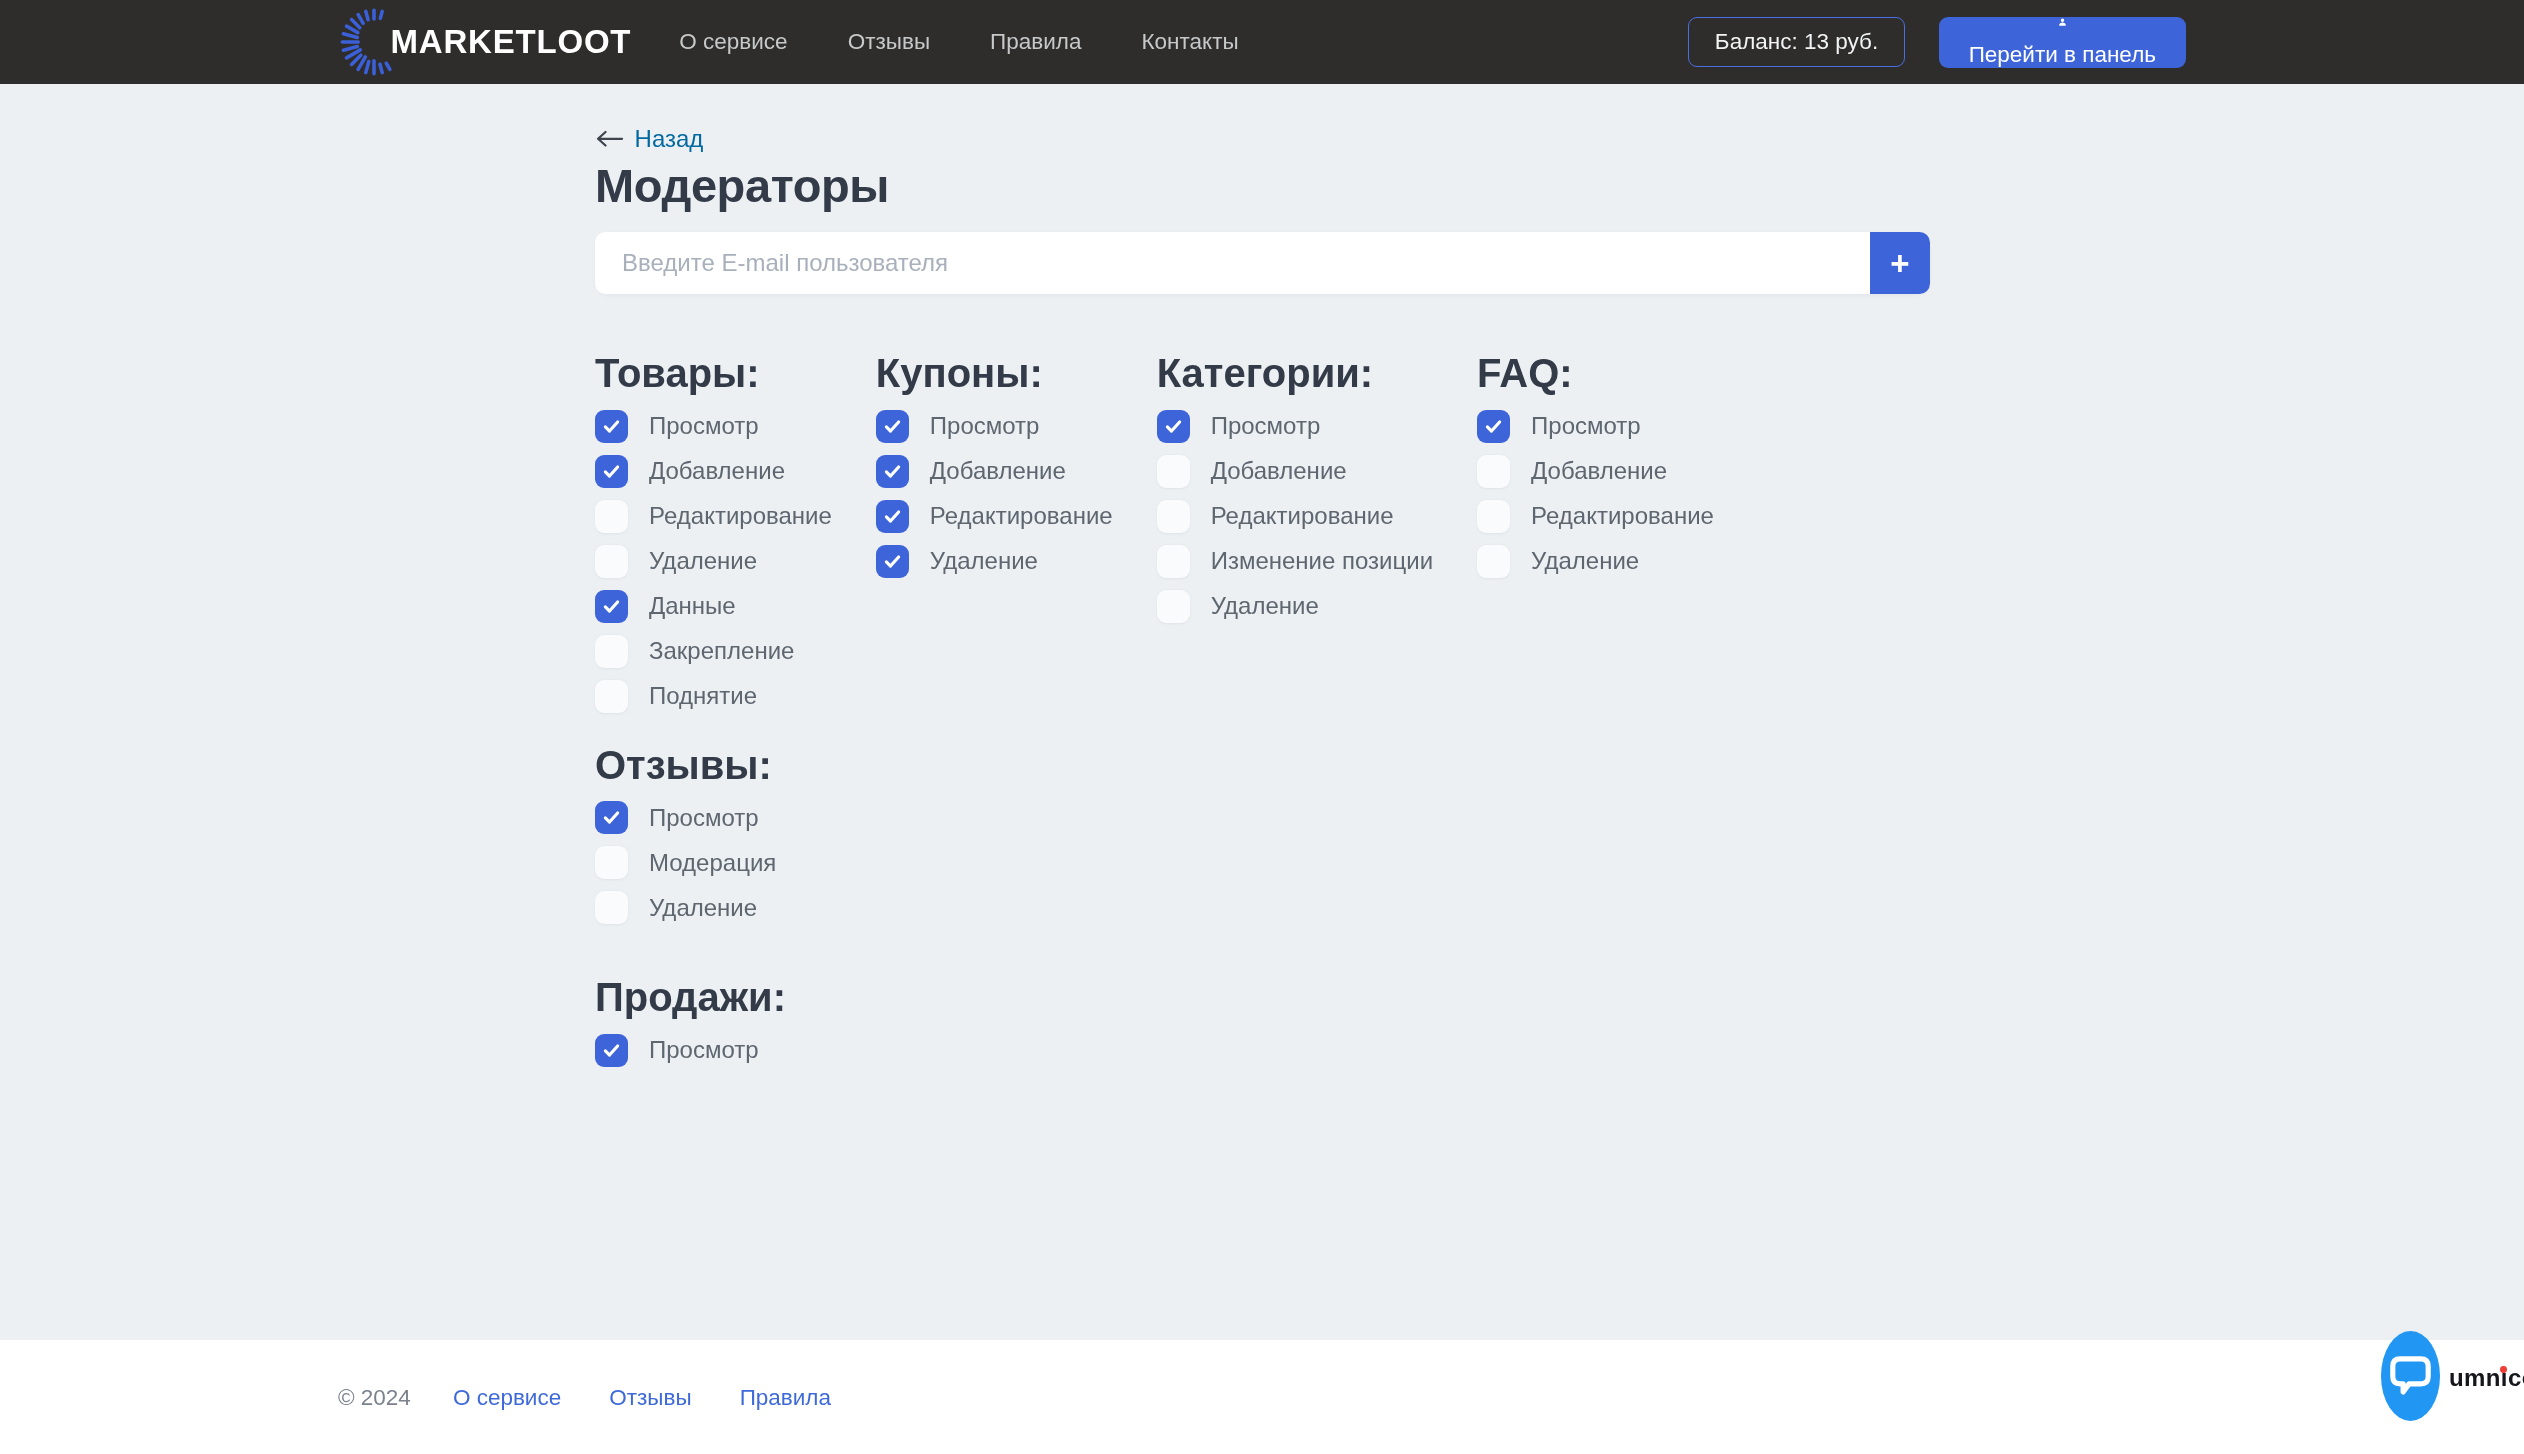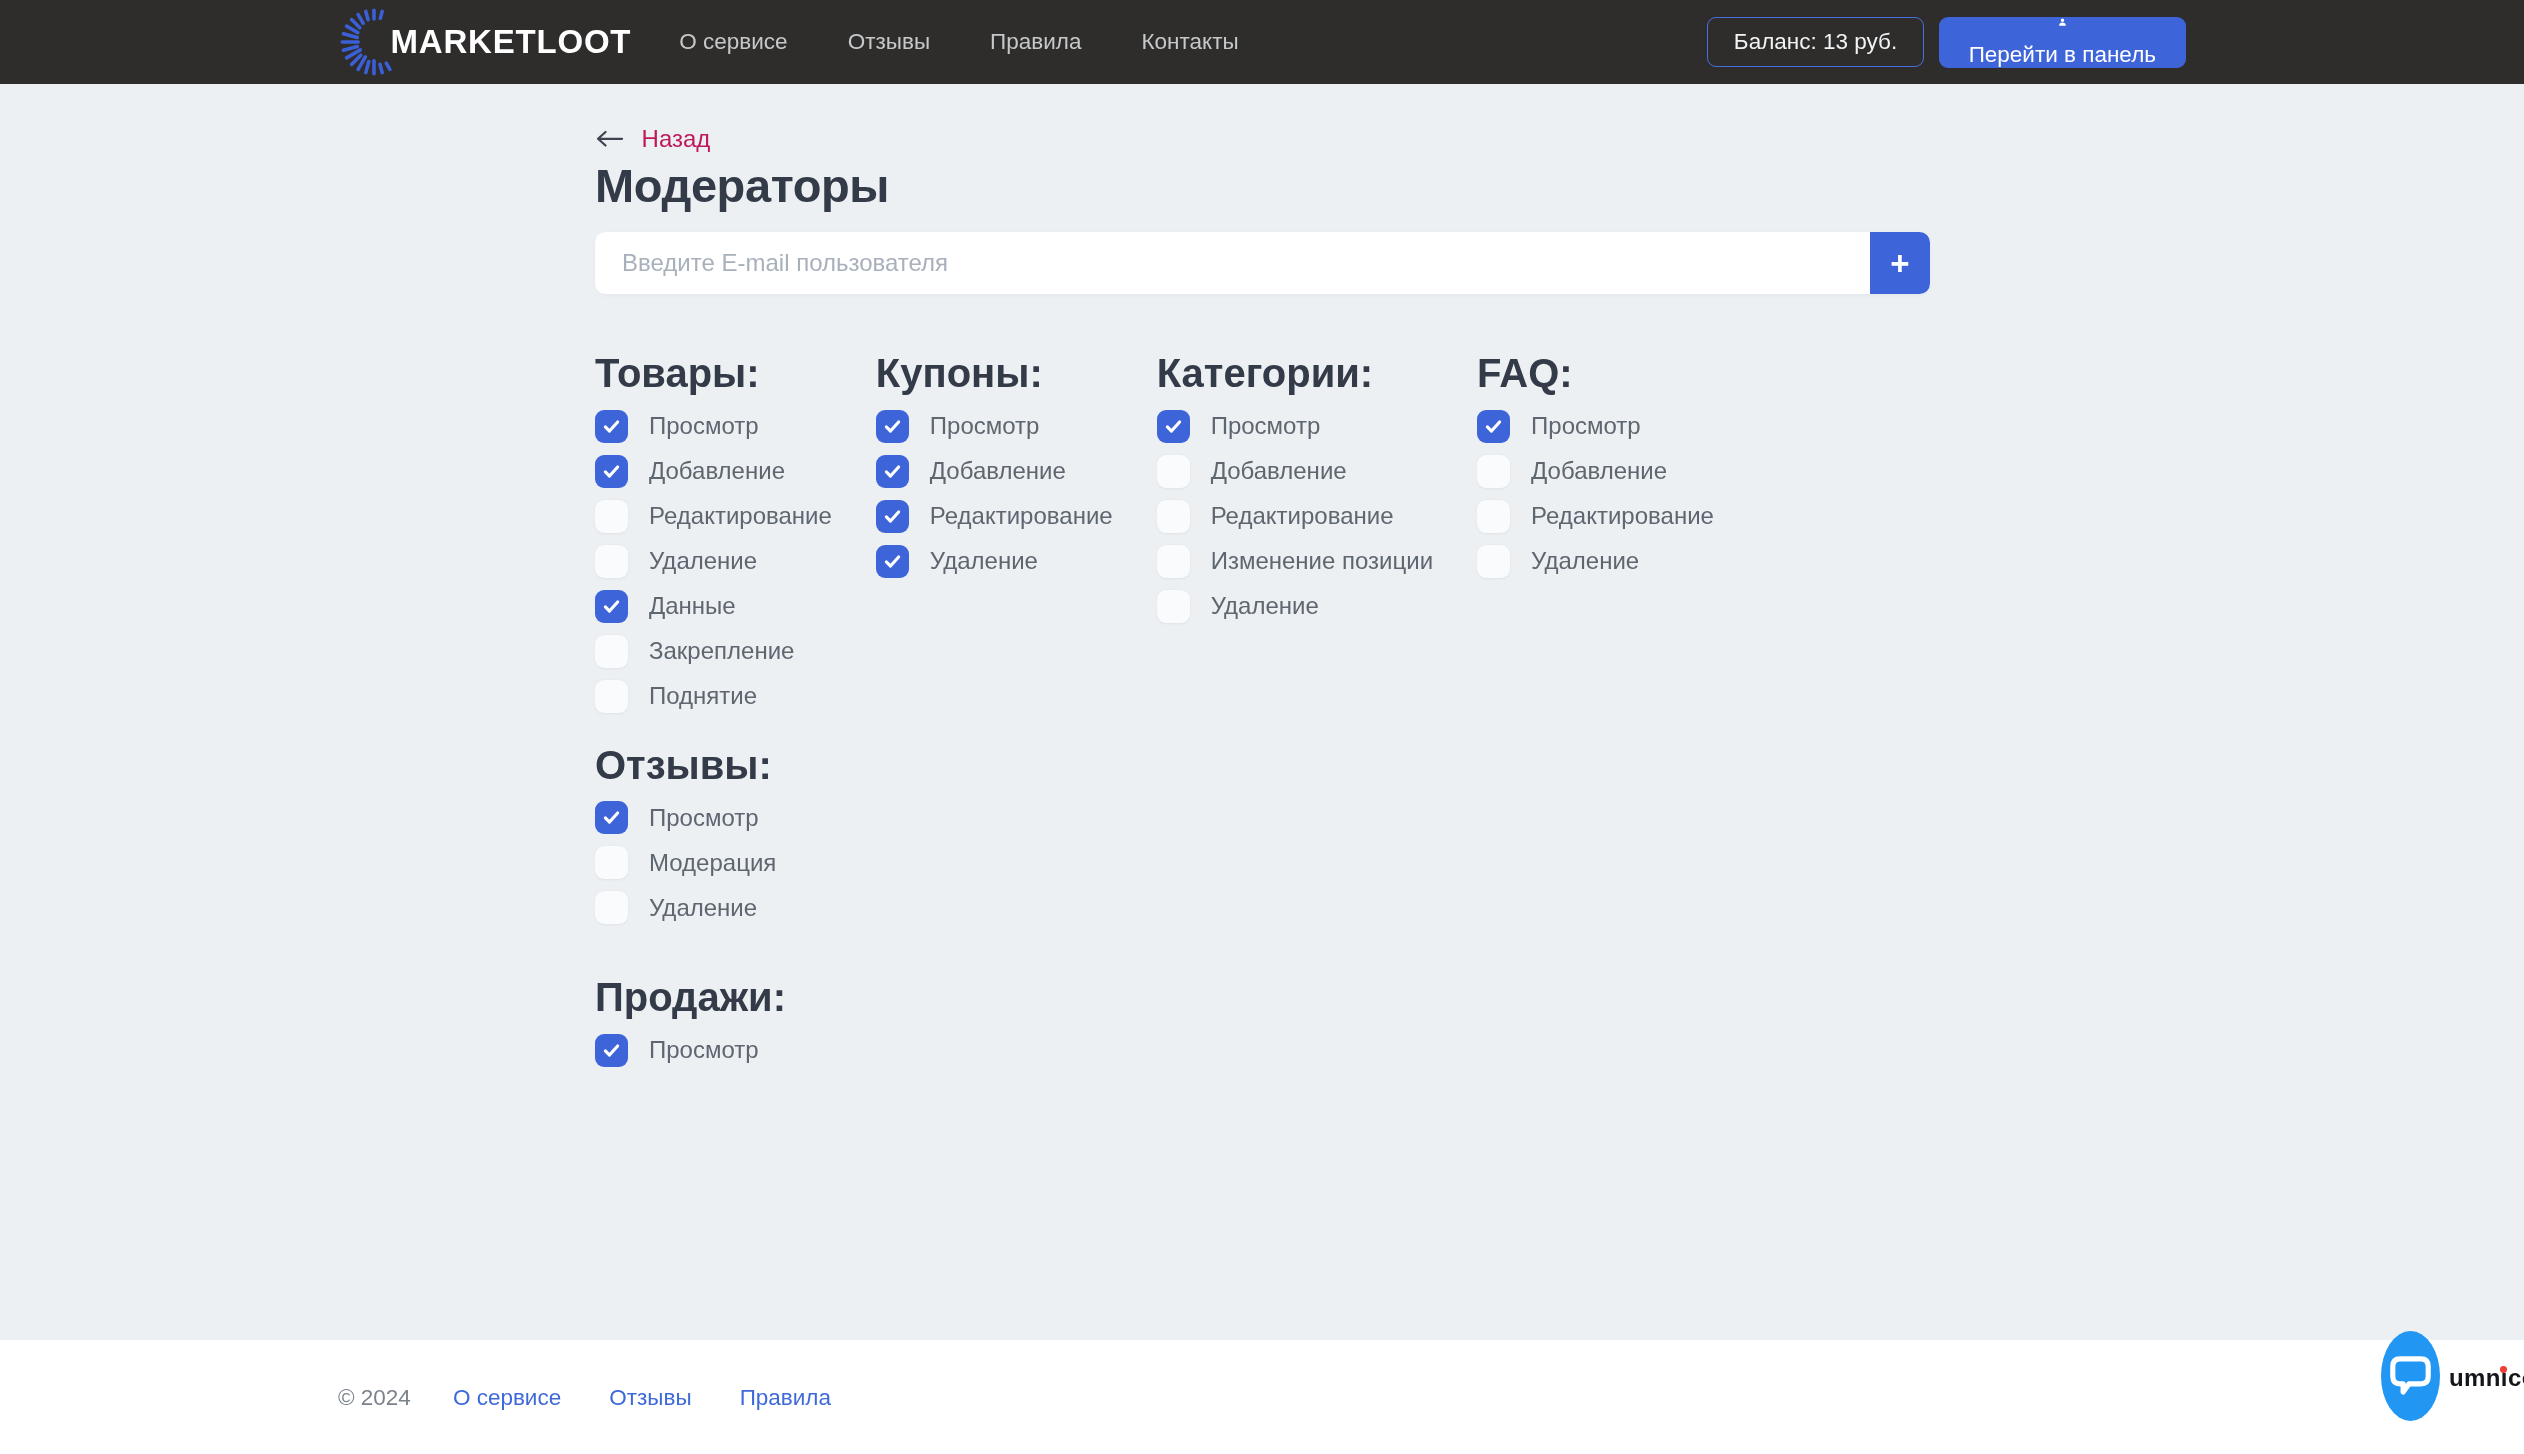--- a/index.html
+++ b/index.html
@@ -28,38 +28,38 @@
   .logo{display:flex;align-items:center;}
   .logo svg{width:72px;height:72px;flex:0 0 72px;}
   .brand{
     color:#ffffff;font-size:33px;font-weight:700;letter-spacing:0.8px;
     margin-left:-19.5px;position:relative;z-index:1;
   }
   nav.main-nav{display:flex;gap:60px;margin-left:48px;}
   .nav-link{
     color:#c6c8ca;font-size:22.5px;text-decoration:none;cursor:pointer;
   }
-  .header-right{margin-left:auto;display:flex;align-items:flex-start;gap:15px;}
+  .header-right{margin-left:auto;display:flex;align-items:flex-start;gap:34px;}
   .balance{
     height:50px;border:1.5px solid #4a6fe0;border-radius:9px;
     color:#f2f3f5;font-size:22.5px;display:flex;align-items:center;
     padding:0 25.5px;cursor:pointer;
   }
   .panel-btn{
     height:51px;border:none;border-radius:9px;background:var(--accent);
     color:#ffffff;font-size:22.5px;font-family:inherit;
     display:flex;align-items:center;gap:15px;padding:0 30px;cursor:pointer;flex-direction:column;
   }
   .panel-btn svg{width:27px;height:27px;}
   
   main{flex:1 1 auto;background:var(--page-bg);}
   .container{width:1335px;margin:0 auto;padding-top:41px;}
   .back{
-    display:inline-flex;align-items:center;gap:18px;
-    color:#be185d;font-size:24px;text-decoration:none;cursor:pointer;
+    display:inline-flex;align-items:center;gap:11px;
+    color:#0369a1;font-size:24px;text-decoration:none;cursor:pointer;
   }
   .back svg{width:28.6px;height:19.5px;}
   h1.page-title{
     margin-top:4.5px;
     color:var(--title-color);font-size:47px;font-weight:800;letter-spacing:-0.4px;
   }
   .input-group{
     margin-top:19.5px;display:flex;height:62px;border-radius:15px;
     box-shadow:0 1.5px 4.5px rgba(40,60,90,0.05);
   }

